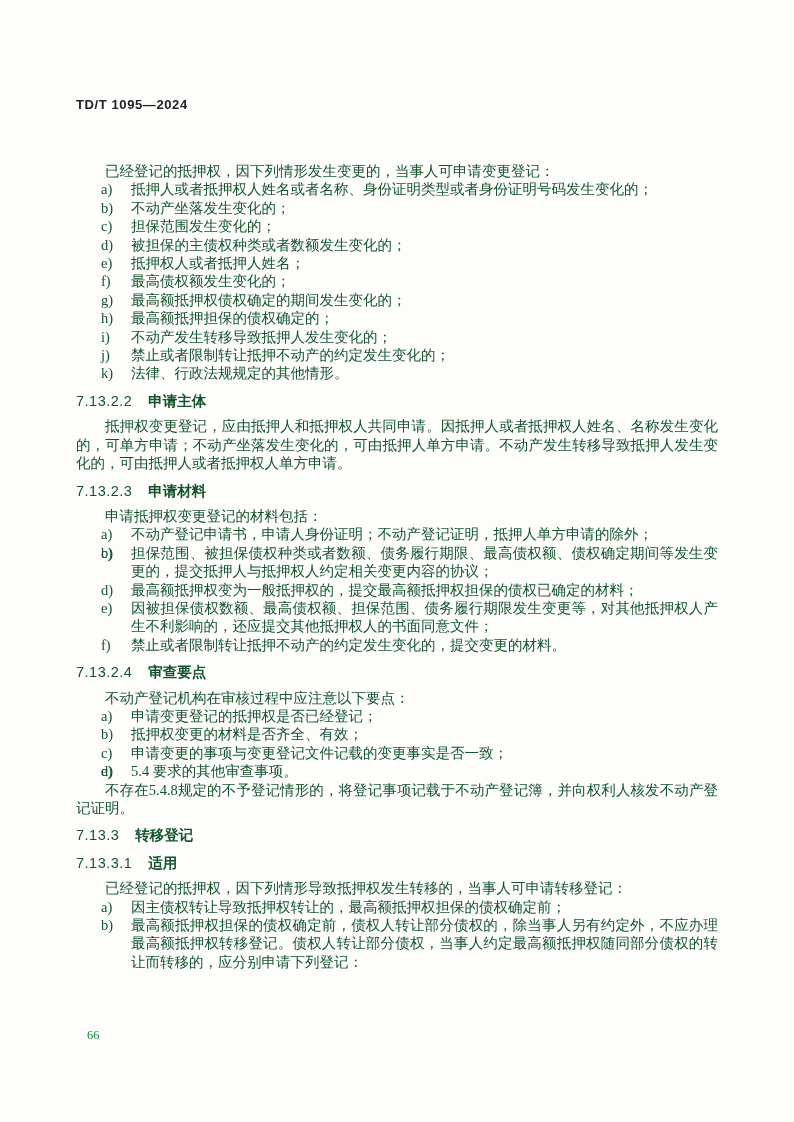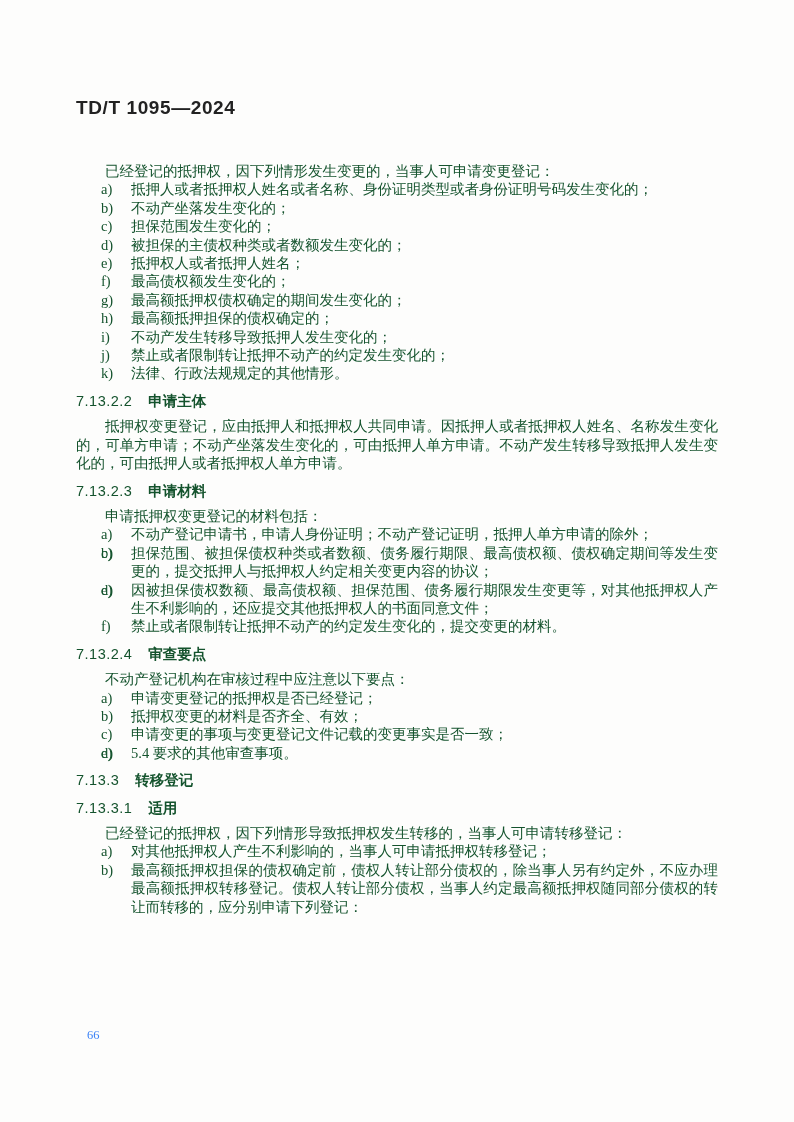--- a/index.html
+++ b/index.html
@@ -13,21 +13,21 @@
     height: 1122px;
     background: #fdfdfc;
     color: #1d1d1d;
     overflow: hidden;
   }
   .running-head {
     position: absolute;
     left: 76px;
     top: 97px;
     font-family: "Liberation Sans", "DejaVu Sans", sans-serif;
-    font-size: 19px;
+    font-size: 13px;
     font-weight: 600;
     letter-spacing: 0.6px;
     color: #222;
   }
   .content {
     position: absolute;
     left: 76px;
     top: 162px;
     width: 642px;
     font-family: "Liberation Serif", "DejaVu Serif", serif;
@@ -68,21 +68,21 @@
   }
   .heading .title {
     font-weight: 700;
   }
   .page-number {
     position: absolute;
     left: 87px;
     top: 1028px;
     font-family: "Liberation Serif", "DejaVu Serif", serif;
     font-size: 12.5px;
-    color: #3b82f6;
+    color: #15803d;
     text-align: center;
   }
 </style>
 </head>
 <body>
 
 <div class="page">
 
   <div class="running-head">TD/T 1095—2024</div>
 
@@ -109,46 +109,47 @@
     <p class="para">抵押权变更登记，应由抵押人和抵押权人共同申请。因抵押人或者抵押权人姓名、名称发生变化的，可单方申请；不动产坐落发生变化的，可由抵押人单方申请。不动产发生转移导致抵押人发生变化的，可由抵押人或者抵押权人单方申请。</p>
 
     <div class="heading"><span class="num">7.13.2.3</span><span class="title">申请材料</span></div>
 
     <p class="para">申请抵押权变更登记的材料包括：</p>
 
     <div class="list">
       <div class="list-item"><span class="marker">a)</span><span>不动产登记申请书，申请人身份证明；不动产登记证明，抵押人单方申请的除外；</span></div>
       <div class="list-item"><span class="marker">b)</span></div>
       <div class="list-item"><span class="marker">c)</span><span>担保范围、被担保债权种类或者数额、债务履行期限、最高债权额、债权确定期间等发生变更的，提交抵押人与抵押权人约定相关变更内容的协议；</span></div>
-      <div class="list-item"><span class="marker">d)</span></div>
+      <div class="list-item"><span class="marker">d)</span><span>最高额抵押权变为一般抵押权的，提交最高额抵押权担保的债权已确定的材料；</span></div>
       <div class="list-item"><span class="marker">e)</span><span>因被担保债权数额、最高债权额、担保范围、债务履行期限发生变更等，对其他抵押权人产生不利影响的，还应提交其他抵押权人的书面同意文件；</span></div>
       <div class="list-item"><span class="marker">f)</span><span>禁止或者限制转让抵押不动产的约定发生变化的，提交变更的材料。</span></div>
     </div>
 
     <div class="heading"><span class="num">7.13.2.4</span><span class="title">审查要点</span></div>
 
     <p class="para">不动产登记机构在审核过程中应注意以下要点：</p>
 
     <div class="list">
       <div class="list-item"><span class="marker">a)</span><span>申请变更登记的抵押权是否已经登记；</span></div>
       <div class="list-item"><span class="marker">b)</span><span>抵押权变更的材料是否齐全、有效；</span></div>
       <div class="list-item"><span class="marker">c)</span><span>申请变更的事项与变更登记文件记载的变更事实是否一致；</span></div>
       <div class="list-item"><span class="marker">d)</span></div>
       <div class="list-item"><span class="marker">e)</span><span>5.4 要求的其他审查事项。</span></div>
     </div>
 
+    <p class="para">不存在5.4.8规定的不予登记情形的，将登记事项记载于不动产登记簿，并向权利人核发不动产登记证明。</p>
 
     <div class="heading"><span class="num">7.13.3</span><span class="title">转移登记</span></div>
 
     <div class="heading"><span class="num">7.13.3.1</span><span class="title">适用</span></div>
 
     <p class="para">已经登记的抵押权，因下列情形导致抵押权发生转移的，当事人可申请转移登记：</p>
 
     <div class="list">
-      <div class="list-item"><span class="marker">a)</span><span>对其他抵押权人产生不利影响的，当事人可申请抵押权转移登记；</span></div>
+      <div class="list-item"><span class="marker">a)</span><span>因主债权转让导致抵押权转让的，最高额抵押权担保的债权确定前；</span></div>
       <div class="list-item"><span class="marker">b)</span><span>最高额抵押权担保的债权确定前，债权人转让部分债权的，除当事人另有约定外，不应办理最高额抵押权转移登记。债权人转让部分债权，当事人约定最高额抵押权随同部分债权的转让而转移的，应分别申请下列登记：</span></div>
     </div>
 
   </div>
 
   <div class="page-number">66</div>
 
 </div>
 
 </body></html>

